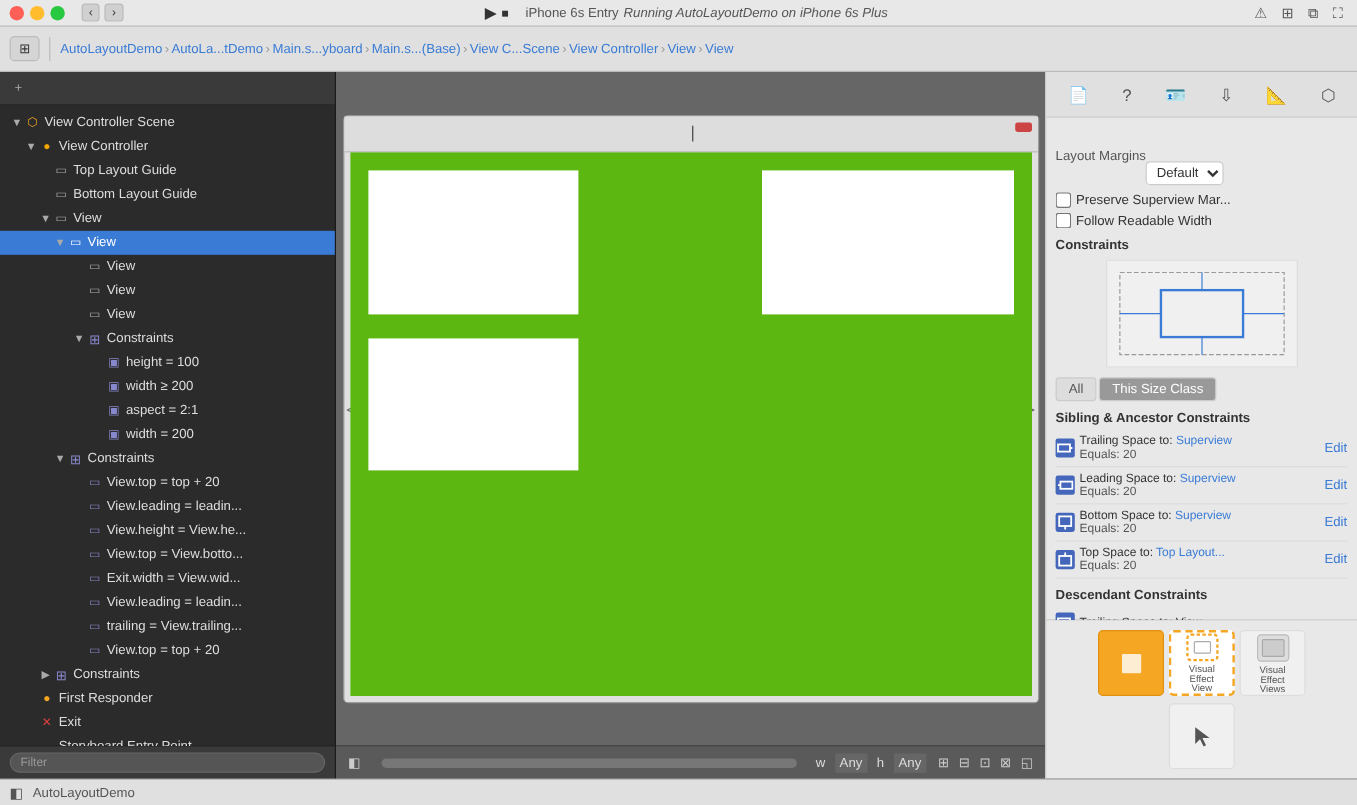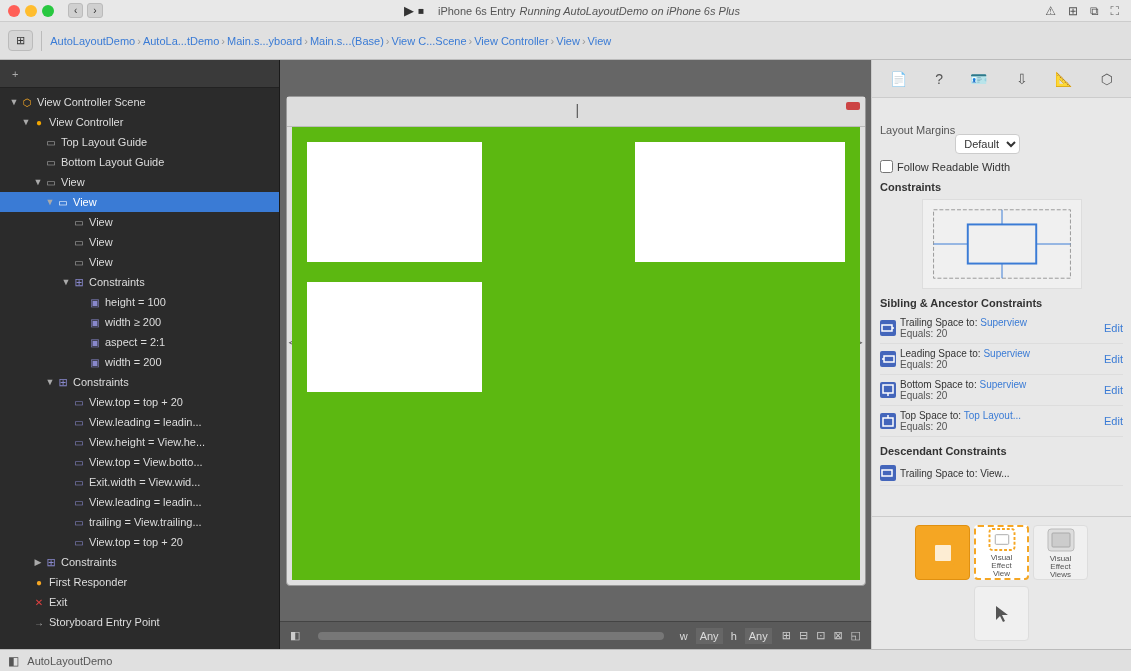--- a/index.html
+++ b/index.html
@@ -333,20 +333,23 @@
       </div>
 
       <div class="tree-item">
         <span class="indent" style="width:16px"></span>
         <span class="tree-arrow" style="width:12px;"></span>
         <span class="tree-icon" style="color:#aaa;">→</span>
         <span>Storyboard Entry Point</span>
       </div>
 
     </div>
+    <div class="left-panel-footer">
+      <input class="filter-input" type="text" placeholder="Filter" style="">
+    </div>
   </div>
 
   <div class="center-canvas">
     <div class="canvas-area">
 
       <div class="phone-frame">
         <div class="phone-frame-top">
           <div class="red-dot"></div>
         </div>
 
@@ -395,20 +398,24 @@
 
       <div class="section-row">
         <span class="section-label">Layout Margins</span>
         <select class="section-select">
           <option>Default</option>
         </select>
       </div>
 
       <div class="checkbox-row">
         <input type="checkbox" style="">
+        <span class="checkbox-label">Preserve Superview Mar...</span>
+      </div>
+      <div class="checkbox-row">
+        <input type="checkbox" style="">
         <span class="checkbox-label">Follow Readable Width</span>
       </div>
 
       <div class="section-title">Constraints</div>
 
       <div class="constraint-diagram">
         <svg class="cd-svg" viewBox="0 0 160 90">
 
           <rect x="10" y="10" width="140" height="70" fill="none" stroke="#999" stroke-width="1" stroke-dasharray="4,2"></rect>
 
@@ -417,20 +424,24 @@
           <line x1="80" y1="10" x2="80" y2="25" stroke="#3a7bd5" stroke-width="1"></line>
 
           <line x1="80" y1="65" x2="80" y2="80" stroke="#3a7bd5" stroke-width="1"></line>
 
           <line x1="10" y1="45" x2="45" y2="45" stroke="#3a7bd5" stroke-width="1"></line>
 
           <line x1="115" y1="45" x2="150" y2="45" stroke="#3a7bd5" stroke-width="1"></line>
         </svg>
       </div>
 
+      <div class="constraint-tabs">
+        <button class="constraint-tab">All</button>
+        <button class="constraint-tab active">This Size Class</button>
+      </div>
 
       <div class="section-header">Sibling &amp; Ancestor Constraints</div>
 
       <div class="constraint-row">
         <div class="constraint-left">
           <div class="constraint-icon">
             <svg width="14" height="14" viewBox="0 0 14 14">
                 <rect x="1" y="4" width="10" height="6" fill="none" stroke="white" stroke-width="1.5"></rect>
                 <line x1="11" y1="7" x2="13" y2="7" stroke="white" stroke-width="1.5"></line>
               </svg>

